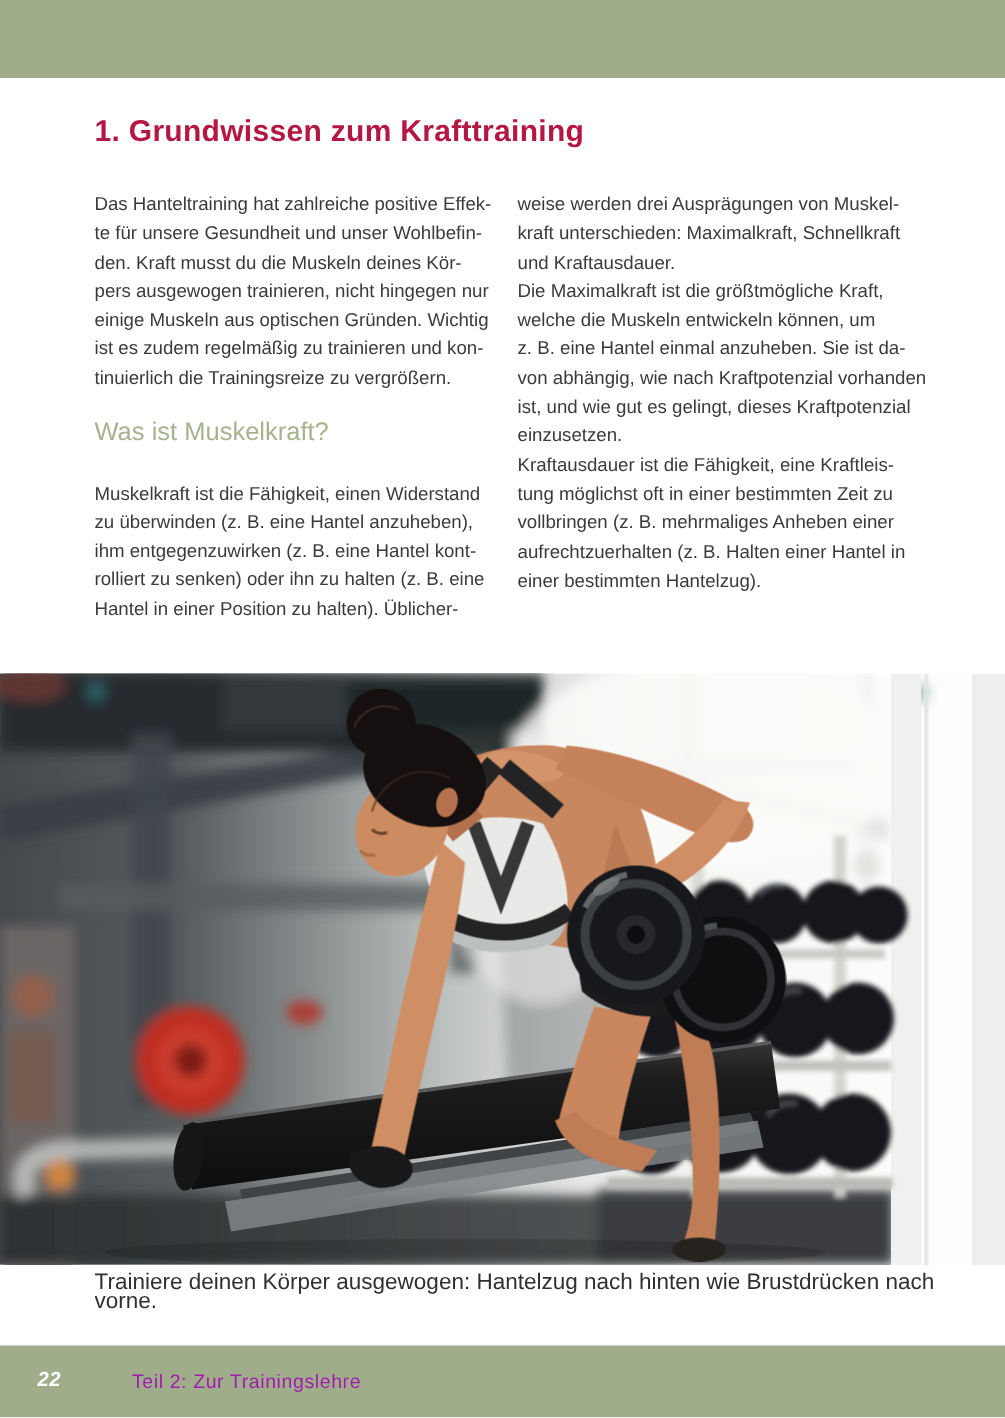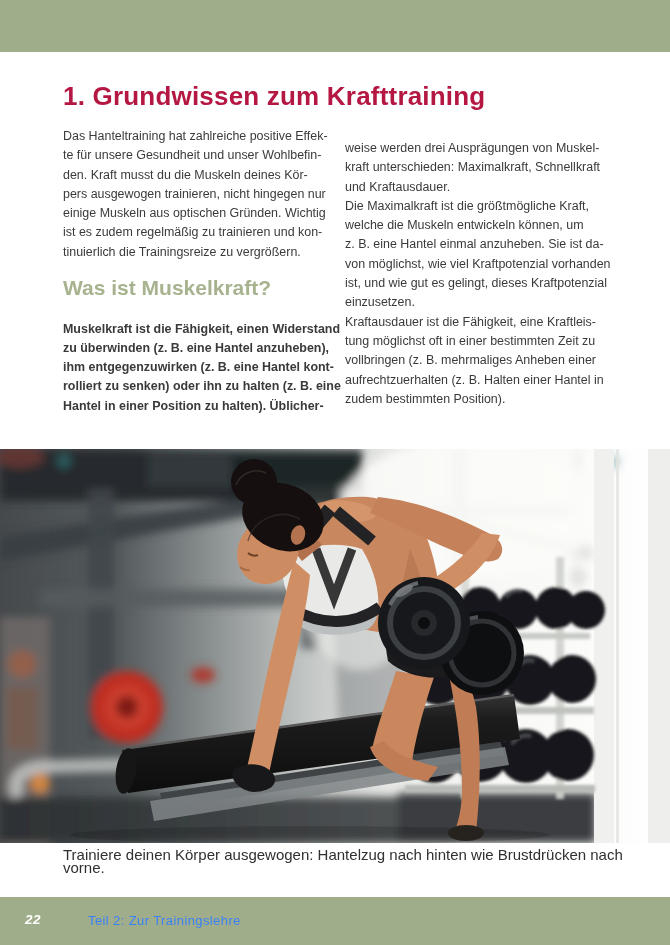--- a/index.html
+++ b/index.html
@@ -5,46 +5,46 @@
   html,body{margin:0;padding:0;background:#ffffff;}
   #page{
     position:relative;width:670px;height:945px;overflow:hidden;background:#ffffff;
     font-family:"Liberation Sans","DejaVu Sans",sans-serif;
   }
   .band{position:absolute;left:0;width:670px;background:var(--band-green,#a0ad8a);}
   .band-top{top:0;height:52px;}
   .band-bottom{top:897px;height:48px;}
   .chapter-title{
     position:absolute;left:63px;top:64px;width:560px;
-    font-size:26px;font-weight:bold;letter-spacing:.2px;
+    font-size:20px;font-weight:bold;letter-spacing:.2px;
     color:var(--title-red,#b51743);
   }
   .col{position:absolute;top:127px;width:272px;color:var(--body-text,#3a3a3a);
        font-size:12.45px;line-height:19.3px;}
   .col-left{left:63px;}
-  .col-right{left:345px;margin-top:12px;}
+  .col-right{left:345px;}
   .tl{white-space:nowrap;}
   .subheading{
     margin-top:14.5px;margin-bottom:12px;height:22px;line-height:22px;
-    font-size:21px;font-weight:bold;color:var(--subheading-green,#a6b38e);
-  }
-  .para2{margin-top:21px;font-weight:bold;}
+    font-size:17px;font-weight:normal;color:var(--subheading-green,#a6b38e);
+  }
+  .para2{margin-top:21px;}
   .photo{position:absolute;left:0;top:449px;width:670px;height:394px;}
   .photo svg{display:block;}
   .caption{
     position:absolute;left:63px;top:848px;width:560px;
     font-size:15px;line-height:13px;color:#303030;
   }
   .page-number{
     position:absolute;left:25px;top:912px;
     font-size:13.5px;font-weight:bold;color:#ffffff;letter-spacing:.4px;font-style:italic;
   }
   .section-title{
     position:absolute;left:88px;top:913px;
-    font-size:13px;color:#3b82f6;letter-spacing:.4px;
+    font-size:13px;color:#a21caf;letter-spacing:.4px;
   }
   b{font-weight:normal;}
 </style>
 </head>
 <body>
 
 <div id="page">
 
   <div class="band band-top"></div>
 
@@ -71,28 +71,28 @@
   </div>
 
   <div class="col col-right">
     <div>
         <div class="tl">weise werden drei Ausprägungen von Muskel-</div>
         <div class="tl">kraft unterschieden: Maximalkraft, Schnellkraft</div>
         <div class="tl">und Kraftausdauer.</div>
         <div class="tl">Die <b>Maximalkraft</b> ist die größtmögliche Kraft,</div>
         <div class="tl">welche die Muskeln entwickeln können, um</div>
         <div class="tl">z. B. eine Hantel einmal anzuheben. Sie ist da-</div>
-        <div class="tl">von möglichst, wie viel Kraftpotenzial vorhanden</div>
+        <div class="tl">von abhängig, wie nach Kraftpotenzial vorhanden</div>
         <div class="tl">ist, und wie gut es gelingt, dieses Kraftpotenzial</div>
         <div class="tl">einzusetzen.</div>
         <div class="tl"><b>Kraftausdauer</b> ist die Fähigkeit, eine Kraftleis-</div>
         <div class="tl">tung möglichst oft in einer bestimmten Zeit zu</div>
         <div class="tl">vollbringen (z. B. mehrmaliges Anheben einer</div>
         <div class="tl">aufrechtzuerhalten (z. B. Halten einer Hantel in</div>
-        <div class="tl">zudem bestimmten Position).</div>
+        <div class="tl">einer bestimmten Hantelzug).</div>
       </div>
   </div>
 
   <div class="photo">
     <svg width="670" height="394" viewBox="0 0 670 394" xmlns="http://www.w3.org/2000/svg">
       <defs>
         <linearGradient id="bgGrad" x1="0" y1="0" x2="1" y2="0">
           <stop offset="0" stop-color="#45494c"></stop>
           <stop offset="0.18" stop-color="#565c5e"></stop>
           <stop offset="0.32" stop-color="#8d9293"></stop>

